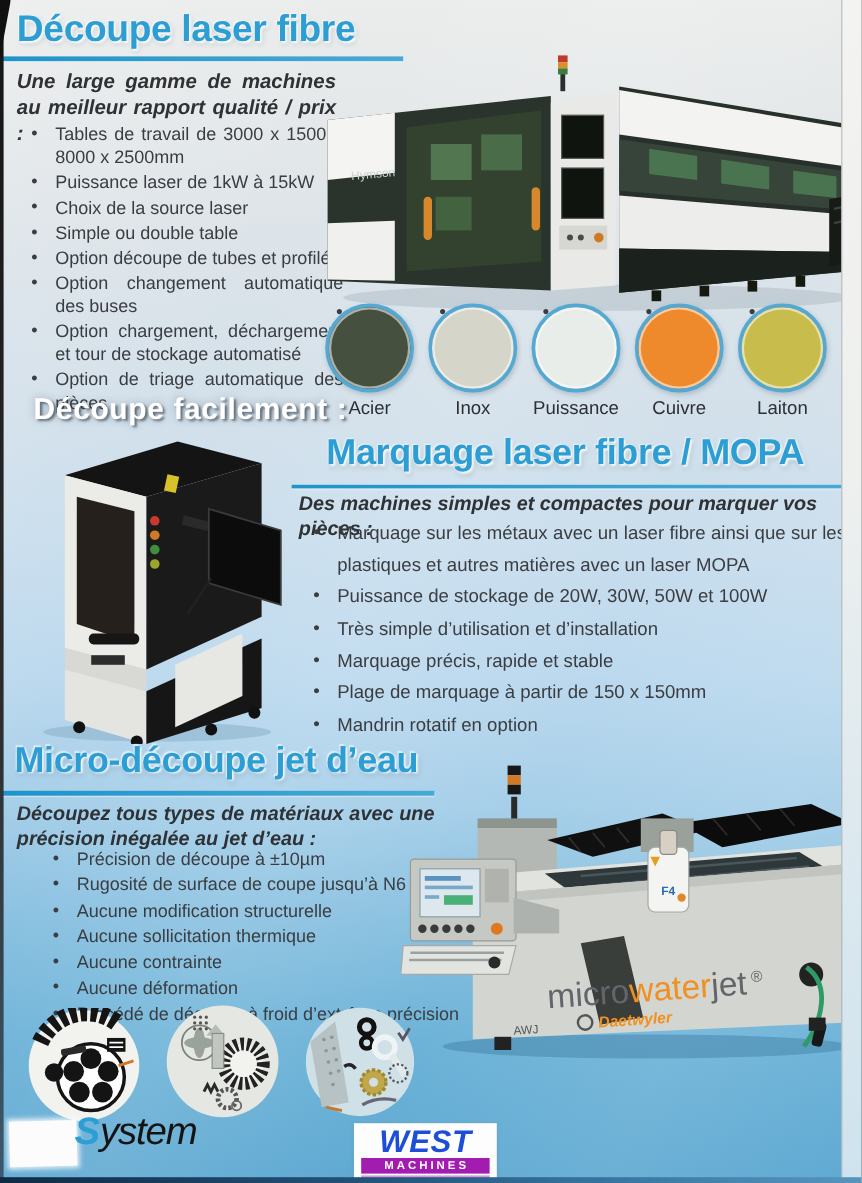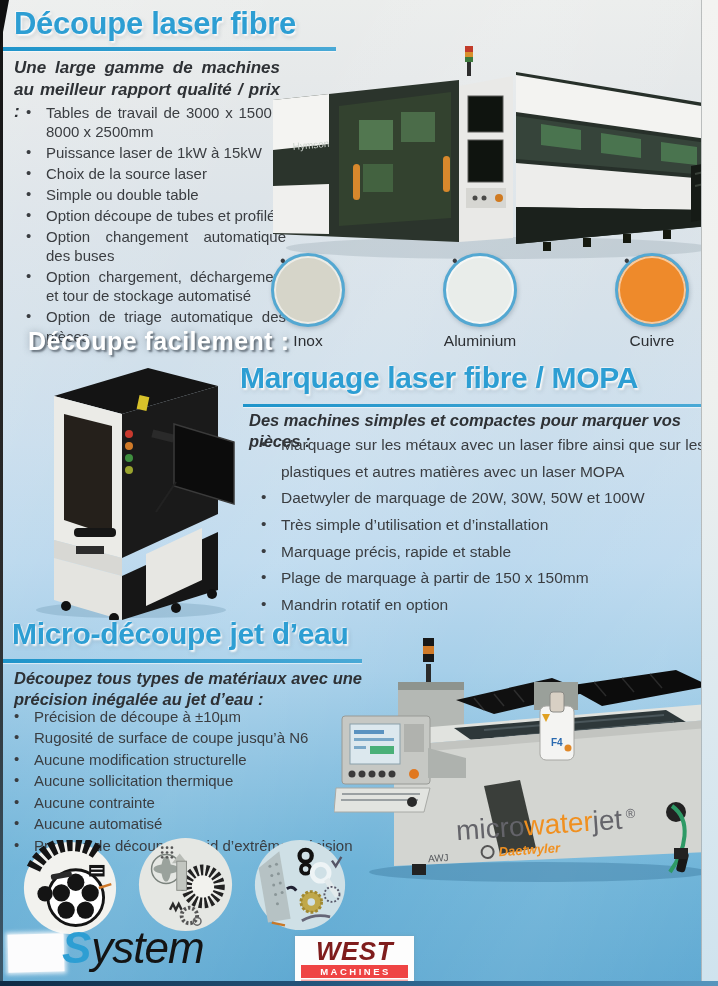--- a/index.html
+++ b/index.html
@@ -10,62 +10,62 @@
       #ebedec 0%, #e6e9ea 8%, #dde4e9 20%, #d5e1ea 32%, #cadeed 45%,
       #bcd9ee 57%, #a6cfe9 68%, #88c0e0 78%, #6db3d8 88%, #5fa9d2 100%);
   }
   .page::before{content:""; position:absolute; inset:0; pointer-events:none;
     background:linear-gradient(115deg, rgba(255,255,255,.14) 0%, rgba(255,255,255,0) 28%,
       rgba(255,255,255,.10) 46%, rgba(255,255,255,0) 64%, rgba(255,255,255,.08) 82%, rgba(255,255,255,0) 100%);}
   .abs{position:absolute;}
   h1,h2,h3{margin:0; font-weight:bold; color:var(--accent,#2d9ed3);
     text-shadow:1.5px 1.5px 2px rgba(255,255,255,.95), -1px -1px 1px rgba(255,255,255,.6), 2px 3px 4px rgba(90,110,125,.28);}
   h1{left:14px; top:6px; font-size:31px; letter-spacing:-.3px;}
-  h2{left:240px; top:361px; width:462px; text-align:left; font-size:30px; letter-spacing:-.3px;}
+  h2{left:240px; top:361px; width:462px; text-align:center; font-size:30px; letter-spacing:-.3px;}
   h3{left:12px; top:617px; font-size:30px; letter-spacing:-.3px;}
   .rule{height:4px; background:linear-gradient(90deg,#1e94ca,#49a9d6); box-shadow:0 1px 1px rgba(255,255,255,.6);}
   .rule1{left:0; top:47px; width:336px;}
   .rule2{left:243px; top:404px; width:459px; height:3px;}
   .rule3{left:0; top:659px; width:362px; height:3.5px;}
   .b-intro{font-weight:bold; color:#2e3135; text-align:justify; line-height:1.3;font-style:italic;}
   .intro1{left:14px; top:57px; width:266px; font-size:17px;}
   .intro2{left:249px; top:410px; width:454px; font-size:16.5px; text-align:left;}
   .intro3{left:14px; top:668px; width:348px; font-size:16.5px;}
   ul{list-style:none; margin:0; padding:0;}
   li{position:relative; padding-left:32px; text-align:justify; color:#3a3d41;}
   li::before{content:"•"; position:absolute; left:12px; top:-1px;}
   .list1{left:14px; top:103px; width:272px; font-size:15px; line-height:1.27;}
   .list1 li{margin-bottom:2px;}
   .list2{left:249px; top:432px; width:456px; font-size:15.5px; line-height:1.72;}
-  .list3{left:2px; top:706px; width:352px; font-size:15px; line-height:1.43;}
+  .list3{left:32px; top:706px; width:352px; font-size:15px; line-height:1.43;}
   .tagline{left:28px; top:327px; font-size:25px; font-weight:bold; color:#fff; letter-spacing:.5px;
     text-shadow:2px 2px 2px rgba(45,55,65,.6), 0 0 7px rgba(60,75,90,.35);}
   .materials{left:268px; top:253px; width:424px; display:flex; justify-content:space-between;}
   .mat{width:80px; display:flex; flex-direction:column; align-items:center;}
   .mat .dot{width:68px; height:68px; border-radius:50%; border:3px solid var(--ring,#54a8d2);
     box-shadow:inset 0 0 0 2px rgba(255,255,255,.55), 1px 2px 4px rgba(80,100,115,.3);}
   .mat .lbl{margin-top:5px; font-size:15.5px; color:#2c2f33;}
   
   .edge-left{left:0; top:0; width:3px; height:986px; background:linear-gradient(180deg,#141414,#2c2c2c 60%,#3c5a6e);}
   .corner-tl{left:0; top:0; width:9px; height:48px; background:#101010; clip-path:polygon(0 0,100% 0,0 100%);}
   .edge-right{left:701px; top:0; width:17px; height:986px;
     background:linear-gradient(180deg,#f3f3f1 0%,#eef0ee 40%,#dde9ef 70%,#cfe3ee 100%);
     border-left:1px solid rgba(140,145,148,.55);}
   .edge-bottom{left:0; top:981px; width:718px; height:5px;
     background:linear-gradient(90deg,#0e2b45,#24557c 45%,#3a7ba6 75%,#5795bd);}
   
   .whiteout{left:8px; top:934px; width:56px; height:38px; background:#fcfcfd; transform:rotate(-1.5deg);
     box-shadow:0 0 4px 2px rgba(252,252,253,.85);}
-  .system-logo{left:62px; top:926px; font-style:italic; font-size:44px; line-height:1; white-space:nowrap;}
+  .system-logo{left:62px; top:926px; font-style:italic; font-size:32px; line-height:1; white-space:nowrap;}
   .system-logo .s{color:var(--accent,#2a9cd4); font-weight:bold;}
   .system-logo .rest{color:#141414; font-weight:500; letter-spacing:-1px;}
   .west{left:295px; top:936px; width:119px; background:#fdfdfd; text-align:center; padding:3px 0 2px 0;
     box-shadow:0 0 3px rgba(120,140,150,.4);}
-  .west .w1{color:#7f1d1d; font-weight:bold; font-style:italic; font-size:26px; line-height:.95; letter-spacing:.5px;}
-  .west .bar{margin:1px 6px 0 6px; background:#ef4444; color:#fff; font-size:9.5px; font-weight:bold;
+  .west .w1{color:#1d4ed8; font-weight:bold; font-style:italic; font-size:26px; line-height:.95; letter-spacing:.5px;}
+  .west .bar{margin:1px 6px 0 6px; background:#a21caf; color:#fff; font-size:9.5px; font-weight:bold;
     letter-spacing:2.5px; padding:1.5px 0 1px 2px;}
   .west .bar.refl{transform:scaleY(-1); opacity:.45; margin-top:2px; filter:blur(.3px);}
   svg{display:block;}
 </style>
 </head>
 <body>
 
 <div class="page">
 
   <h1 class="abs">Découpe laser fibre</h1>
@@ -126,45 +126,53 @@
     <rect x="203" y="142" width="40" height="20" fill="#d6d6d2"></rect>
     <circle cx="236" cy="152" r="4" fill="#d07a20"></circle>
     <circle cx="212" cy="152" r="2.5" fill="#4a4a48"></circle>
     <circle cx="221" cy="152" r="2.5" fill="#4a4a48"></circle>
   </svg>
 
   <div class="abs tagline">Découpe facilement :</div>
 
   <ul class="abs materials">
 
+      <li class="mat" style="padding-left:0;">
+        <span class="dot" style="background: rgb(70, 80, 62);"></span>
+        <span class="lbl">Acier</span>
+      </li>
 
       <li class="mat" style="padding-left:0;">
         <span class="dot" style="background: rgb(214, 213, 201);"></span>
         <span class="lbl">Inox</span>
       </li>
 
       <li class="mat" style="padding-left:0;">
         <span class="dot" style="background: rgb(233, 237, 234);"></span>
-        <span class="lbl">Aluminium</span>
+        <span class="lbl">Puissance</span>
       </li>
 
       <li class="mat" style="padding-left:0;">
         <span class="dot" style="background: rgb(238, 138, 43);"></span>
         <span class="lbl">Cuivre</span>
       </li>
 
+      <li class="mat" style="padding-left:0;">
+        <span class="dot" style="background: rgb(200, 188, 76);"></span>
+        <span class="lbl">Laiton</span>
+      </li>
     </ul>
 
   <h2 class="abs">Marquage laser fibre / MOPA</h2>
   <div class="abs rule rule2"></div>
   <div class="abs b-intro intro2">Des machines simples et compactes pour marquer vos pièces :</div>
   <ul class="abs list2">
 
   <li>Marquage sur les métaux avec un laser fibre ainsi que sur les plastiques et autres matières avec un laser MOPA</li>
-      <li>Daetwyler de marquage de 20W, 30W, 50W et 100W</li>
+      <li>Puissance de stockage de 20W, 30W, 50W et 100W</li>
       <li>Très simple d’utilisation et d’installation</li>
       <li>Marquage précis, rapide et stable</li>
       <li>Plage de marquage à partir de 150 x 150mm</li>
       <li>Mandrin rotatif en option</li>
     </ul>
 
   <svg class="abs" style="left:26px; top:362px;" width="214" height="258" viewBox="0 0 214 258">
     <ellipse cx="105" cy="248" rx="95" ry="8" fill="#6f9cb5" opacity="0.35"></ellipse>
     <polygon points="28,34 122,6 192,24 96,52" fill="#141414"></polygon>
     <polygon points="28,34 96,52 96,196 28,178" fill="#ebebe7"></polygon>
@@ -193,21 +201,21 @@
   <h3 class="abs">Micro-découpe jet d’eau</h3>
   <div class="abs rule rule3"></div>
   <div class="abs b-intro intro3">Découpez tous types de matériaux avec une précision inégalée au jet d’eau :</div>
   <ul class="abs list3">
 
   <li>Précision de découpe à ±10µm</li>
       <li>Rugosité de surface de coupe jusqu’à N6</li>
       <li>Aucune modification structurelle</li>
       <li>Aucune sollicitation thermique</li>
       <li>Aucune contrainte</li>
-      <li>Aucune automatisé</li>
+      <li>Aucune déformation</li>
       <li>Procédé de découpe à froid d’extrême précision</li>
     </ul>
 
   <svg class="abs" style="left:334px; top:620px;" width="378" height="264" viewBox="0 0 378 264">
     <ellipse cx="205" cy="252" rx="170" ry="10" fill="#3f7da2" opacity="0.45"></ellipse>
     <g>
       <rect x="92" y="44" width="5" height="24" fill="#2a2a2a"></rect>
       <rect x="89" y="18" width="11" height="8" fill="#181818"></rect>
       <rect x="89" y="26" width="11" height="8" fill="#d07a28"></rect>
       <rect x="89" y="34" width="11" height="8" fill="#181818"></rect>

